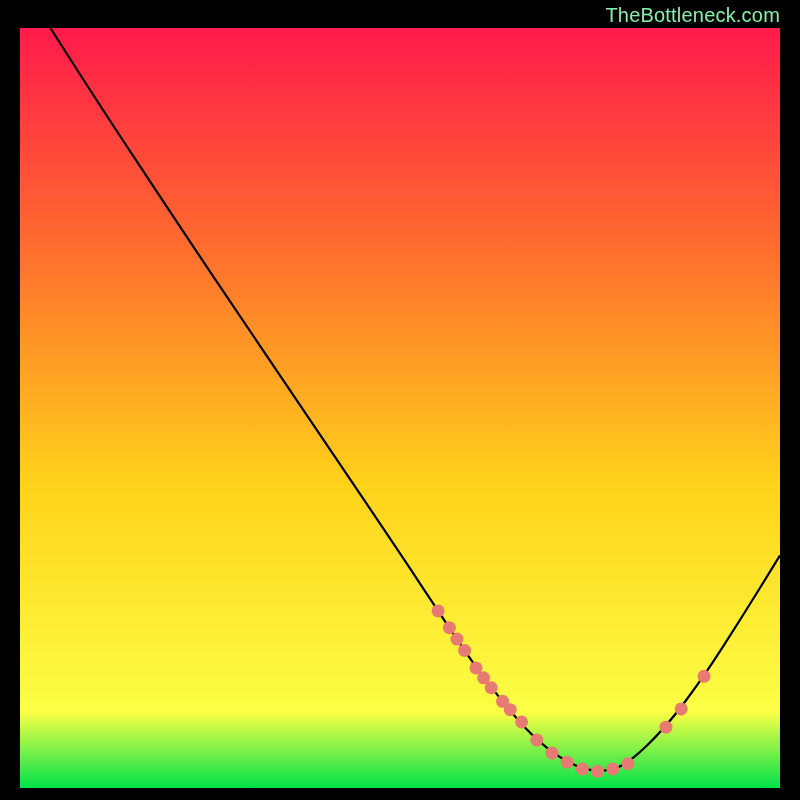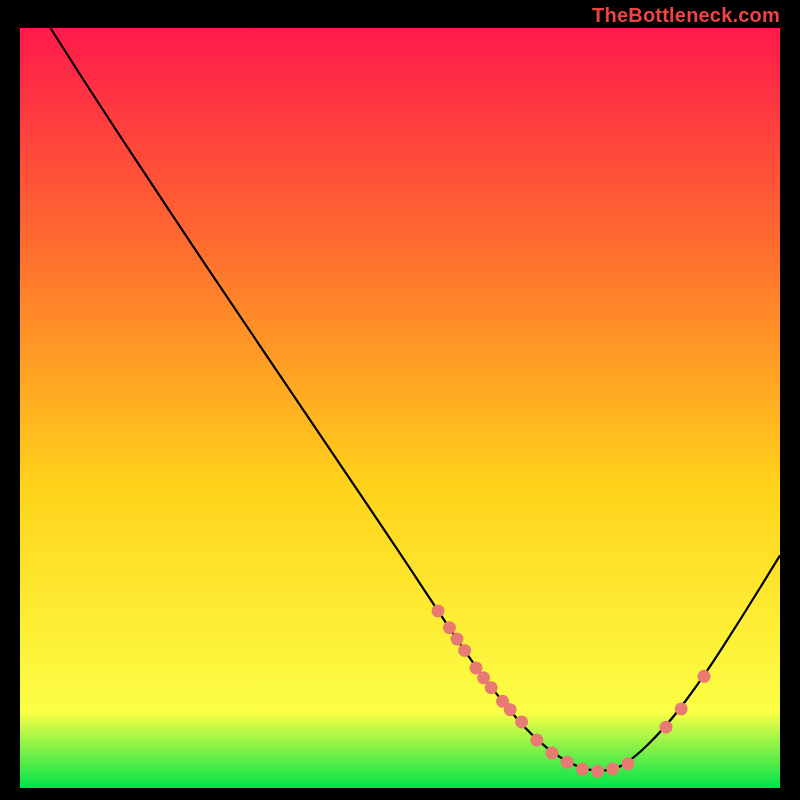--- a/index.html
+++ b/index.html
@@ -24,22 +24,22 @@
     top: 0;
     width: 760px;
     height: 760px;
   }
   .watermark {
     position: absolute;
     top: 4px;
     right: 20px;
     font-family: Arial, Helvetica, sans-serif;
     font-size: 20px;
-    font-weight: 700;
-    color: #ef4444;
+    font-weight: 400;
+    color: #86efac;
     letter-spacing: 0.2px;
   }
 </style>
 </head>
 <body>
 
 <div class="watermark">TheBottleneck.com</div>
 
 <div class="frame">
   <svg class="plot" viewBox="0 0 760 760">

